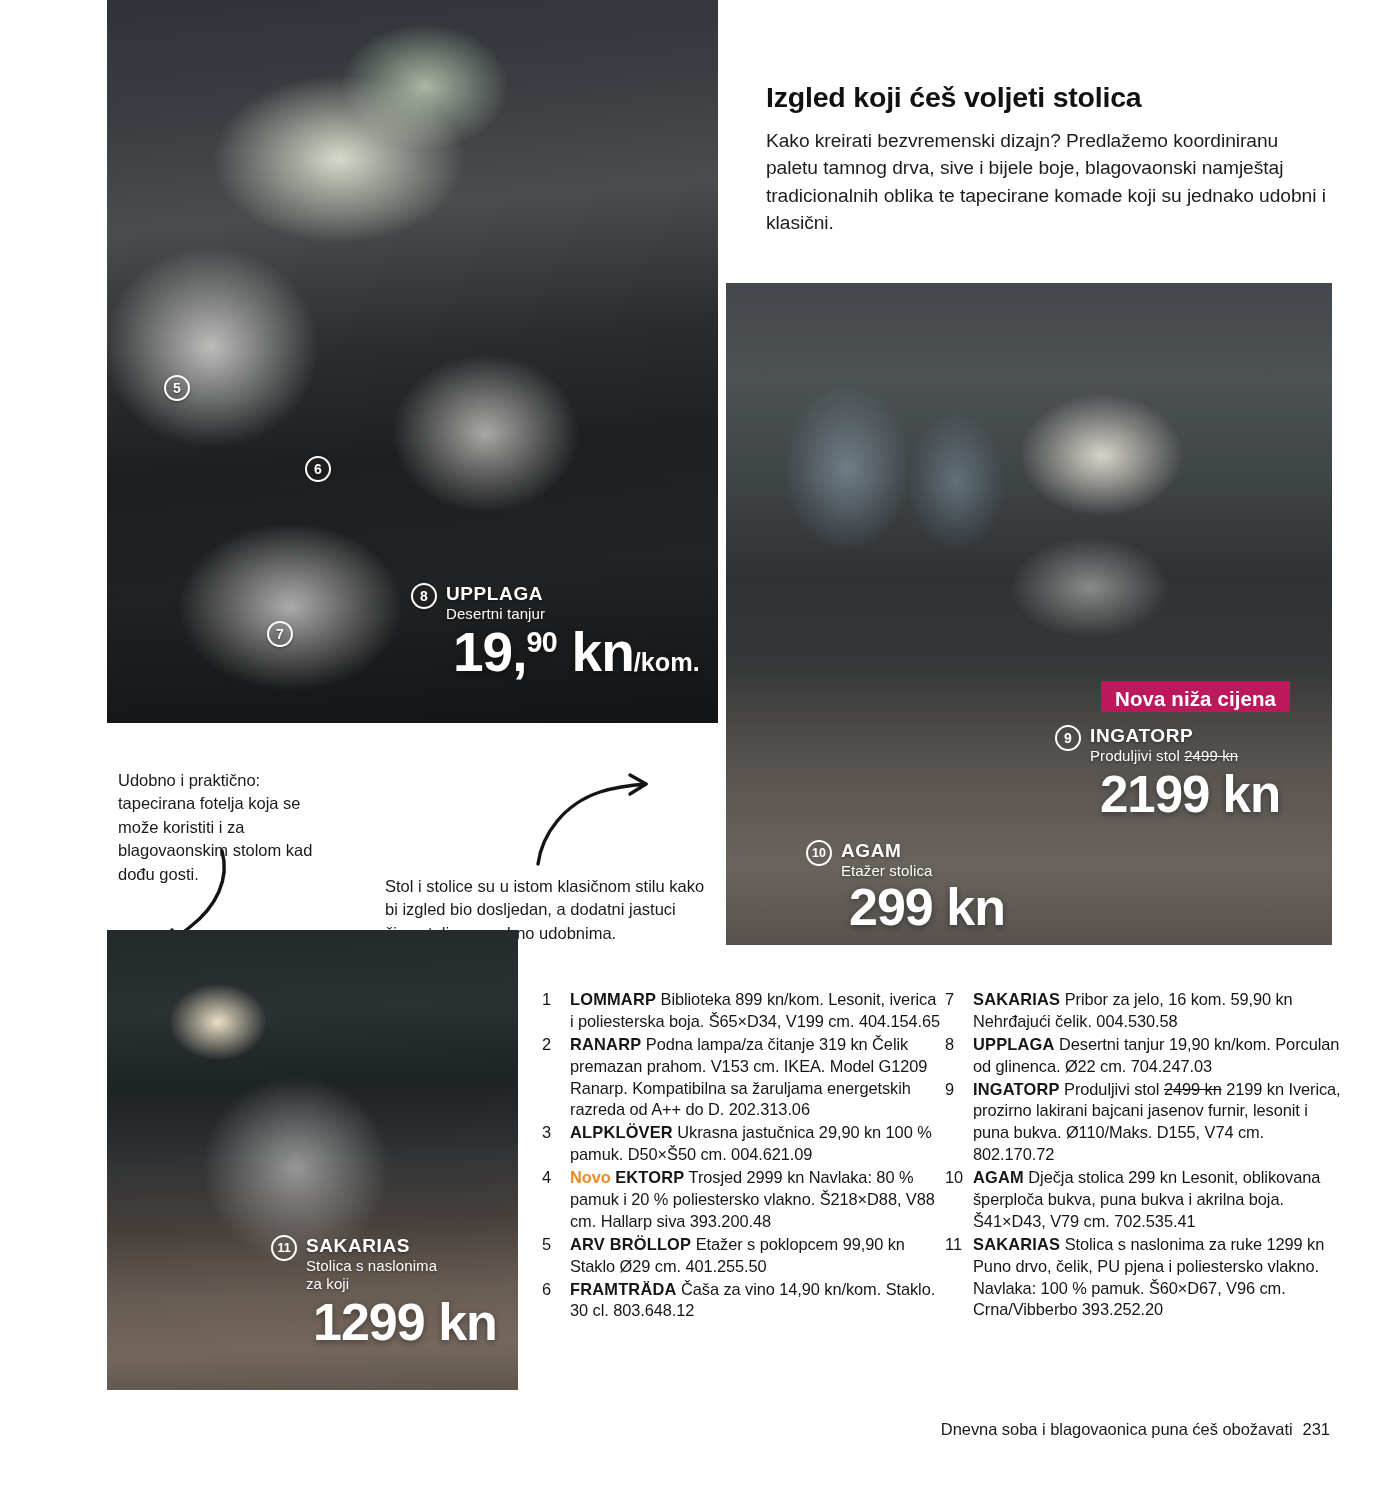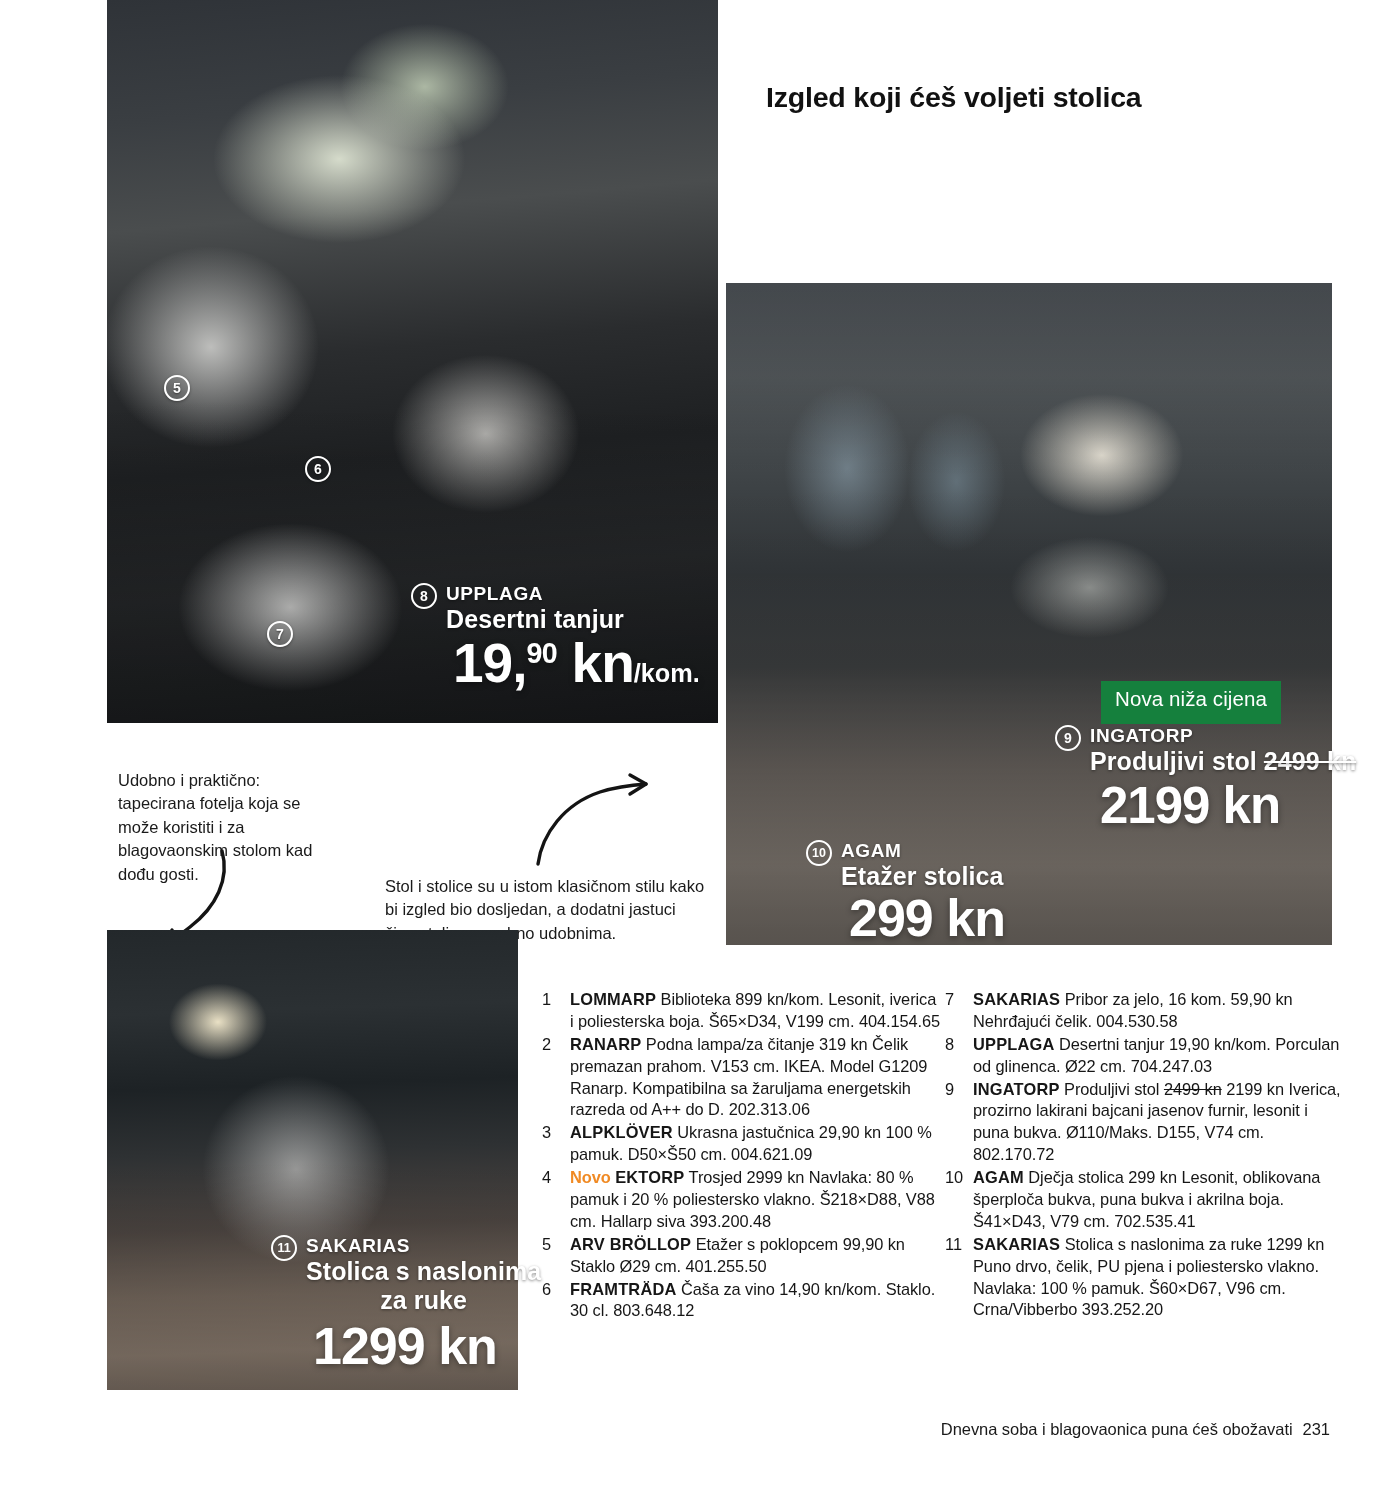--- a/index.html
+++ b/index.html
@@ -80,42 +80,41 @@
     font-size: 14px; font-weight: 700;
     display: flex; align-items: center; justify-content: center;
     line-height: 1;
   }
   .badge-num.small-txt { font-size: 12.5px; }
   .callout-name {
     font-size: 19px; font-weight: 700; letter-spacing: 0.6px; line-height: 1.15;
     text-shadow: 0 1px 3px rgba(0,0,0,0.45);
   }
   .callout-desc {
-    font-size: 25px; font-weight: 700; line-height: 1.18; letter-spacing: 0.1px;
+    font-size: 15px; font-weight: 400; line-height: 1.18; letter-spacing: 0.1px;
     text-shadow: 0 1px 3px rgba(0,0,0,0.45);
-    text-align: center;
   }
   .price-big {
     font-weight: 700; line-height: 1; letter-spacing: -1px;
     text-shadow: 0 2px 6px rgba(0,0,0,0.4);
   }
   .price-sup { font-size: 0.52em; vertical-align: super; font-weight: 700; letter-spacing: -0.5px; text-align: right; }
   .price-unit { font-size: 0.46em; font-weight: 700; letter-spacing: 0px; }
   .strike { text-decoration: line-through; }
 
   
   #callout-upplaga { left: 411px; top: 583px; }
   #callout-upplaga .price-big { font-size: 55px; margin-top: 2px; margin-left: 42px; }
 
   
   #badge-nova {
     position: absolute; left: 1101px; top: 681px;
-    background: #15803d; color: #fff;
-    font-size: 20.5px; font-weight: 400; letter-spacing: 0.1px;
-    padding: 6px 14px 13px 14px; white-space: nowrap;
+    background: #be185d; color: #fff;
+    font-size: 20.5px; font-weight: 700; letter-spacing: 0.1px;
+    padding: 6px 14px 1px 14px; white-space: nowrap;
   }
 
   
   #callout-ingatorp { left: 1055px; top: 725px; }
   #callout-ingatorp .price-big { font-size: 51px; margin-top: 4px; margin-left: 45px; }
 
   
   #callout-agam { left: 806px; top: 840px; }
   #callout-agam .price-big { font-size: 52px; margin-top: 1px; margin-left: 43px; }
 
@@ -254,28 +253,29 @@
   </div>
 
   <div class="callout" id="callout-sakarias">
     <div class="callout-head">
       <div class="badge-num small-txt">
           <span>11</span>
         </div>
       <div>
         <div class="callout-name">SAKARIAS</div>
         <div class="callout-desc">Stolica s naslonima</div>
-        <div class="callout-desc">za ruke</div>
+        <div class="callout-desc">za koji</div>
       </div>
     </div>
     <div class="price-big">1299 kn</div>
   </div>
 
   <div id="header-block">
     <h1 id="header-title">Izgled koji ćeš voljeti stolica</h1>
+    <p id="header-body">Kako kreirati bezvremenski dizajn? Predlažemo koordiniranu paletu tamnog drva, sive i bijele boje, blagovaonski namještaj tradicionalnih oblika te tapecirane komade koji su jednako udobni i klasični.</p>
   </div>
 
   <div id="product-list">
     <div class="list-col left" id="list-col-left">
         <div class="list-item">
           <span class="item-num">1</span>
           <span class="item-text"><b>LOMMARP</b> Biblioteka 899 kn/kom. Lesonit, iverica i poliesterska boja. Š65×D34, V199 cm. 404.154.65</span>
         </div>
         <div class="list-item">
           <span class="item-num">2</span>

